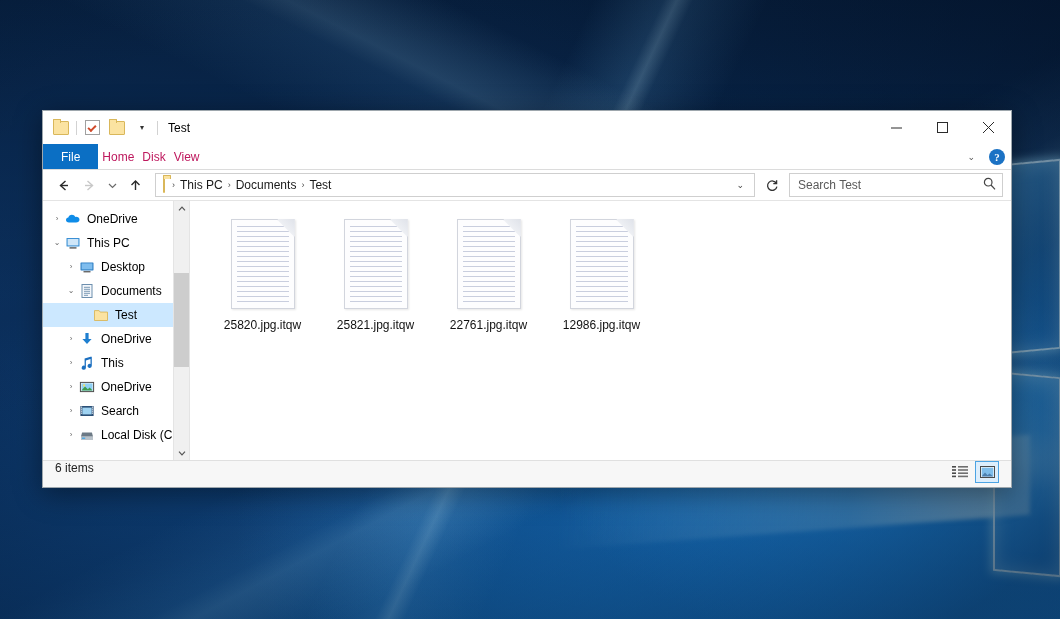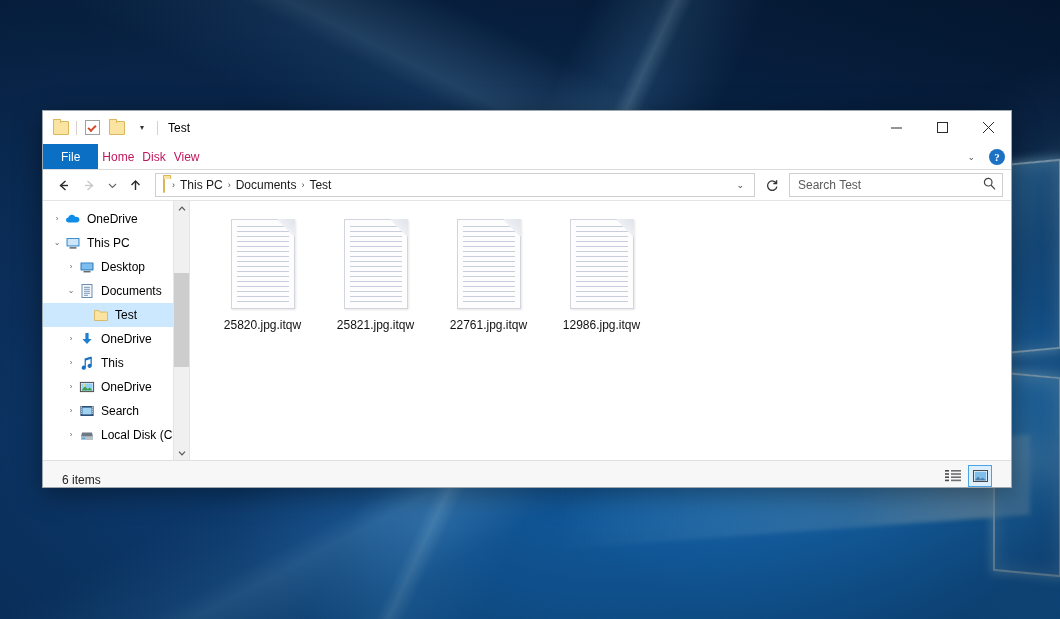--- a/index.html
+++ b/index.html
@@ -279,22 +279,22 @@
     font-size: 12px; color: #111;
     text-align: center;
     white-space: nowrap;
   }
 
   
   #statusbar {
     height: 26px; min-height: 26px;
     background: #f7f7f7;
     border-top: 1px solid #e0e0e0;
-    display: flex; align-items: flex-end;
-    padding: 0 19px;
+    display: flex; align-items: flex-start;
+    padding: 0 12px;
     font-size: 12px; color: #222;
     position: relative;
   }
   #status-spacer { flex: 1; }
   #viewbtns { display: flex; align-items: center; gap: 4px; }
   .viewbtn {
     width: 22px; height: 20px;
     display: flex; align-items: center; justify-content: center;
   }
   #view-large { border: 1px solid #4ba3e3; background: #ddeefc; }

